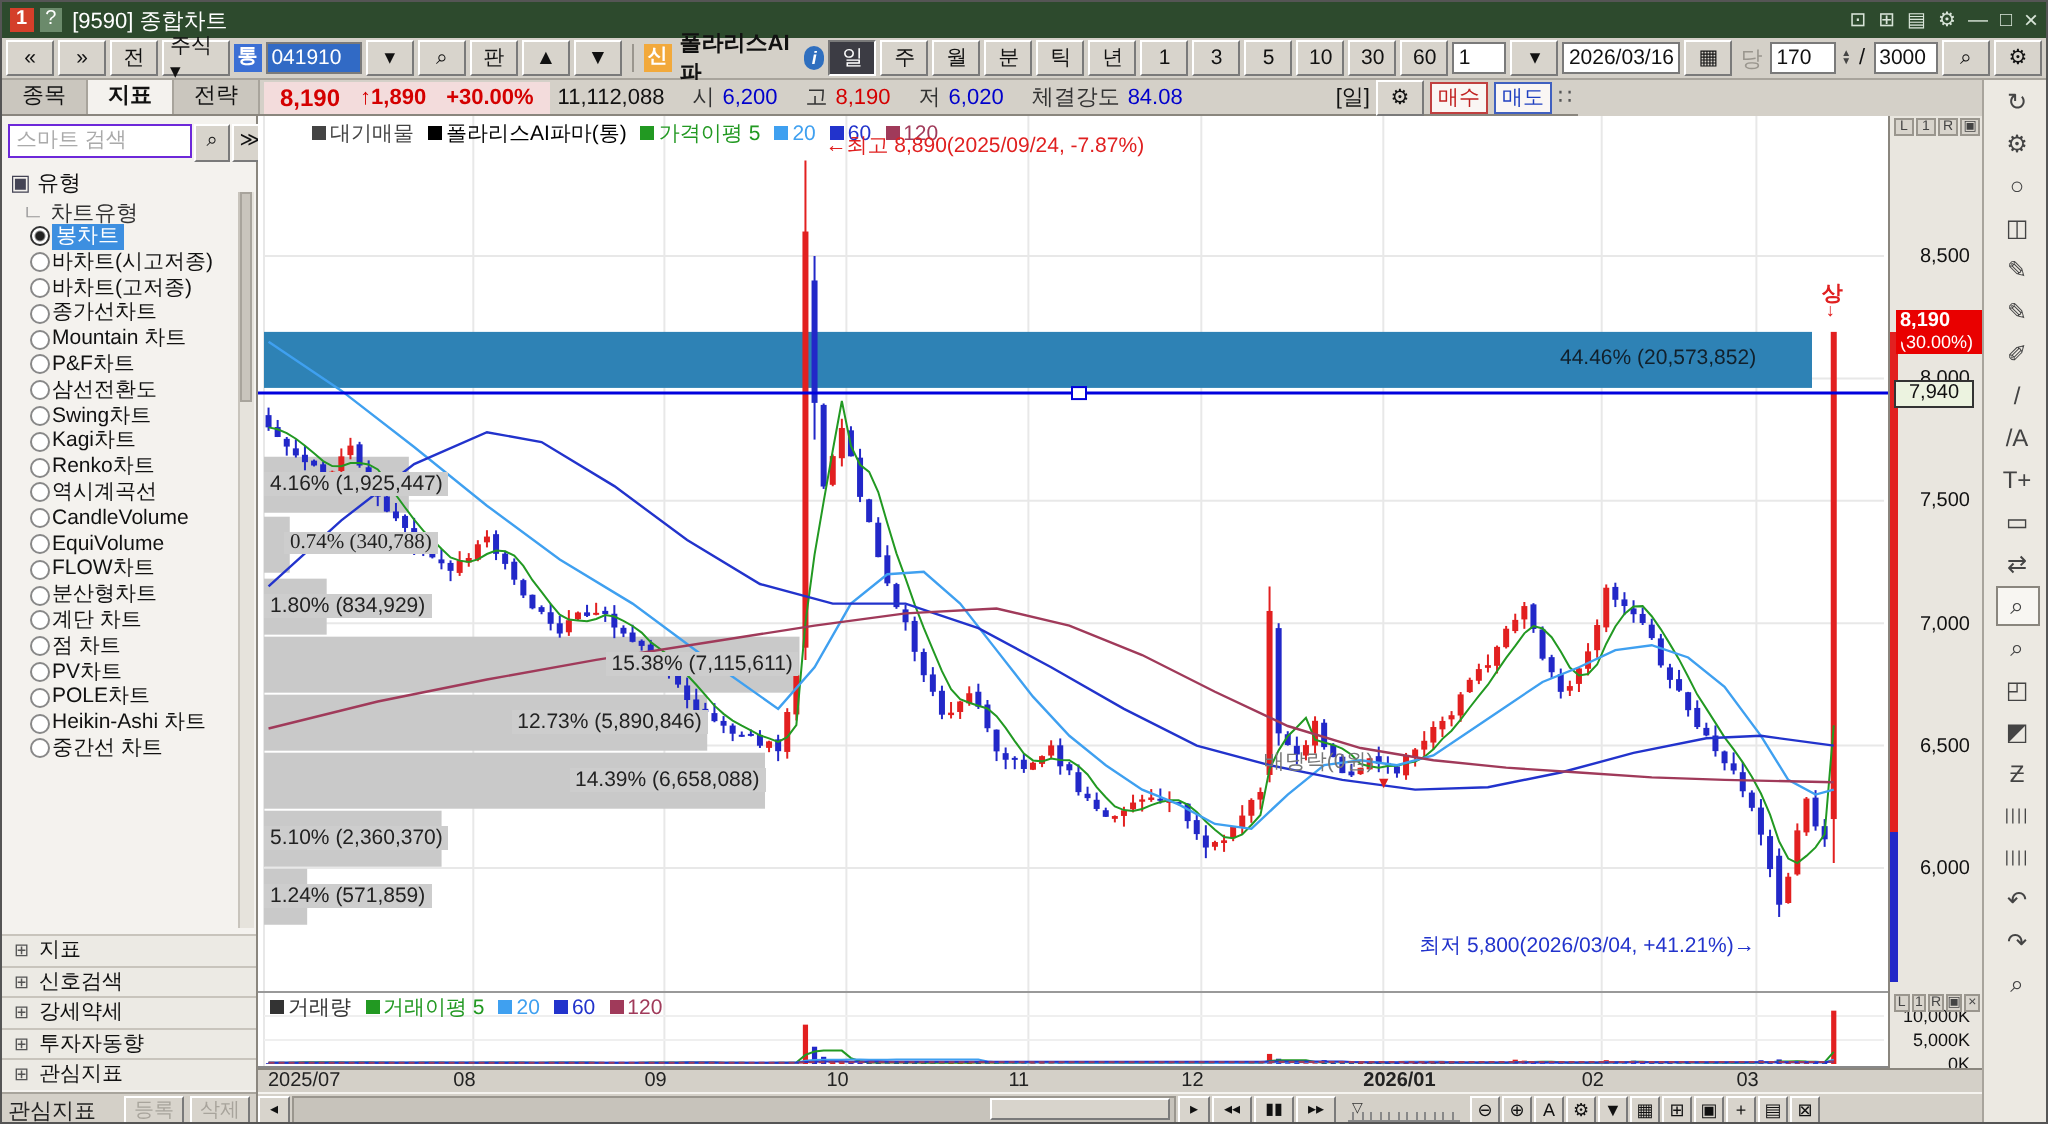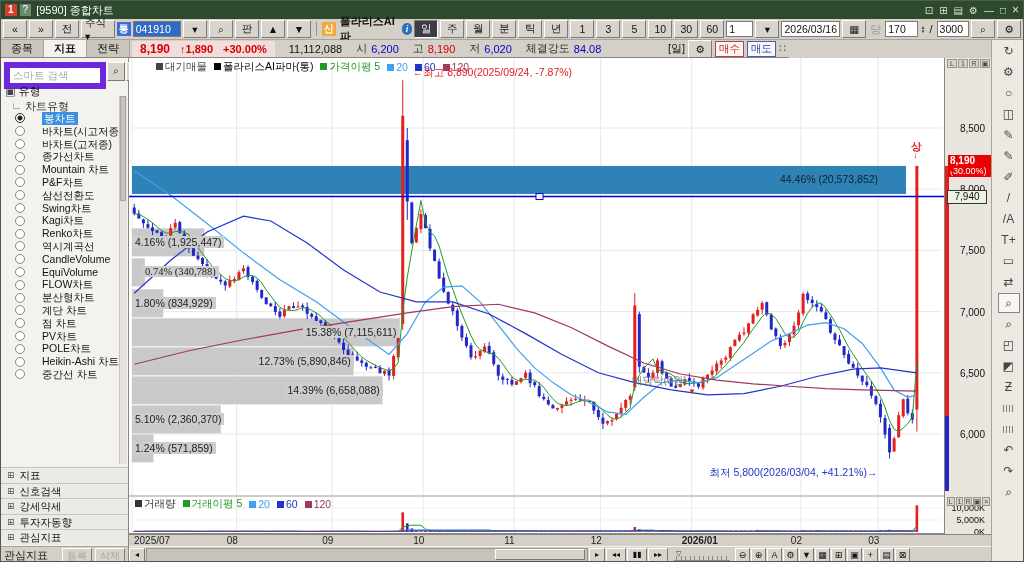--- a/index.html
+++ b/index.html
@@ -37,27 +37,27 @@
   .sbtab.act{background:#f4f2ee;font-weight:bold;}
   .cellpink{background:#f3dcdc;height:16px;display:flex;align-items:center;padding:0 8px;gap:10px;margin-left:2px;}
   .red{color:#d40000;} .blue{color:#0000cc;} .bold{font-weight:bold;}
   .ilbl{color:#333;margin:0 4px 0 14px;}
   .ibtn{display:inline-flex;align-items:center;justify-content:center;height:14px;padding:0 3px;
         border:1px solid #c04040;color:#c02020;background:#faf6f4;font-size:10.5px;margin-left:3px;}
   .ibtn.b{border-color:#4060c0;color:#2040c0;}
   
   #sidebar{position:absolute;left:0;top:57px;width:128px;height:505px;background:#f4f2ee;border-right:1px solid #8a867e;box-sizing:border-box;}
   #search{position:absolute;left:3px;top:4px;display:flex;gap:1px;}
-  #searchin{width:84px;height:15px;border:6px solid #6d28d9;background:#fff;color:#aaa;font-size:10.5px;padding:0 3px;line-height:15px;}
+  #searchin{width:84px;height:15px;border:1px solid #6d28d9;background:#fff;color:#aaa;font-size:10.5px;padding:0 3px;line-height:15px;}
   .sqbtn{width:16px;height:17px;background:#d8d4cc;border:1px solid;border-color:#fff #7a7a7a #7a7a7a #fff;
          font-size:10px;text-align:center;line-height:15px;}
   #grouphdr{position:absolute;left:4px;top:26px;font-size:11px;}
   #treeroot{position:absolute;left:10px;top:41px;font-size:11px;color:#333;}
   #typelist{position:absolute;left:14px;top:54px;width:104px;}
-  .titem{height:12.8px;line-height:12.8px;font-size:10.5px;white-space:nowrap;display:flex;align-items:center;gap:17px;cursor:default;}
+  .titem{height:12.8px;line-height:12.8px;font-size:10.5px;white-space:nowrap;display:flex;align-items:center;gap:1px;cursor:default;}
   .radio{width:8px;height:8px;border-radius:5px;border:1px solid #888;background:#fff;flex:none;}
   .radio.on{border-color:#333;background:radial-gradient(circle,#222 0 2px,#fff 3px);}
   .tsel{background:#3d8fe0;color:#fff;padding:0 2px;}
   #sbscroll{position:absolute;right:1px;top:38px;width:7px;height:368px;background:#e6e3dc;border-left:1px solid #c8c4bc;}
   #sbthumb{position:absolute;left:0;top:0;width:6px;height:105px;background:#c9c5bd;border:1px solid #a8a49c;box-sizing:border-box;}
   #accordion{position:absolute;left:0;top:409px;width:127px;}
   .acc{height:14.5px;line-height:14.5px;border-top:1px solid #c8c4bc;background:#eceae4;padding-left:6px;font-size:10.5px;display:flex;gap:5px;align-items:center;}
   .accplus{font-size:9px;color:#555;}
   #sbfooter{position:absolute;left:0;top:488px;width:127px;height:17px;border-top:1px solid #a8a49c;background:#d4d0c8;
             display:flex;align-items:center;padding:0 3px;box-sizing:border-box;}
@@ -167,21 +167,21 @@
     <span id="sbtabs" style="display:flex;">
         <span class="sbtab">종목</span>
         <span class="sbtab act">지표</span>
         <span class="sbtab">전략</span>
       </span>
     <span class="cellpink">
       <span class="red bold" style="font-size:12px;">8,190</span>
       <span class="red bold">↑1,890</span>
       <span class="red bold">+30.00%</span>
     </span>
-    <span style="margin-left:14px;">11,112,088</span>
+    <span style="margin-left:4px;">11,112,088</span>
     <span class="ilbl">시</span>
     <span class="blue">6,200</span>
     <span class="ilbl">고</span>
     <span class="red">8,190</span>
     <span class="ilbl">저</span>
     <span class="blue">6,020</span>
     <span class="ilbl">체결강도</span>
     <span class="blue">84.08</span>
     <span style="margin-left:auto;">[일]</span>
     <span class="tbtn" style="margin-left:3px;">⚙</span>

